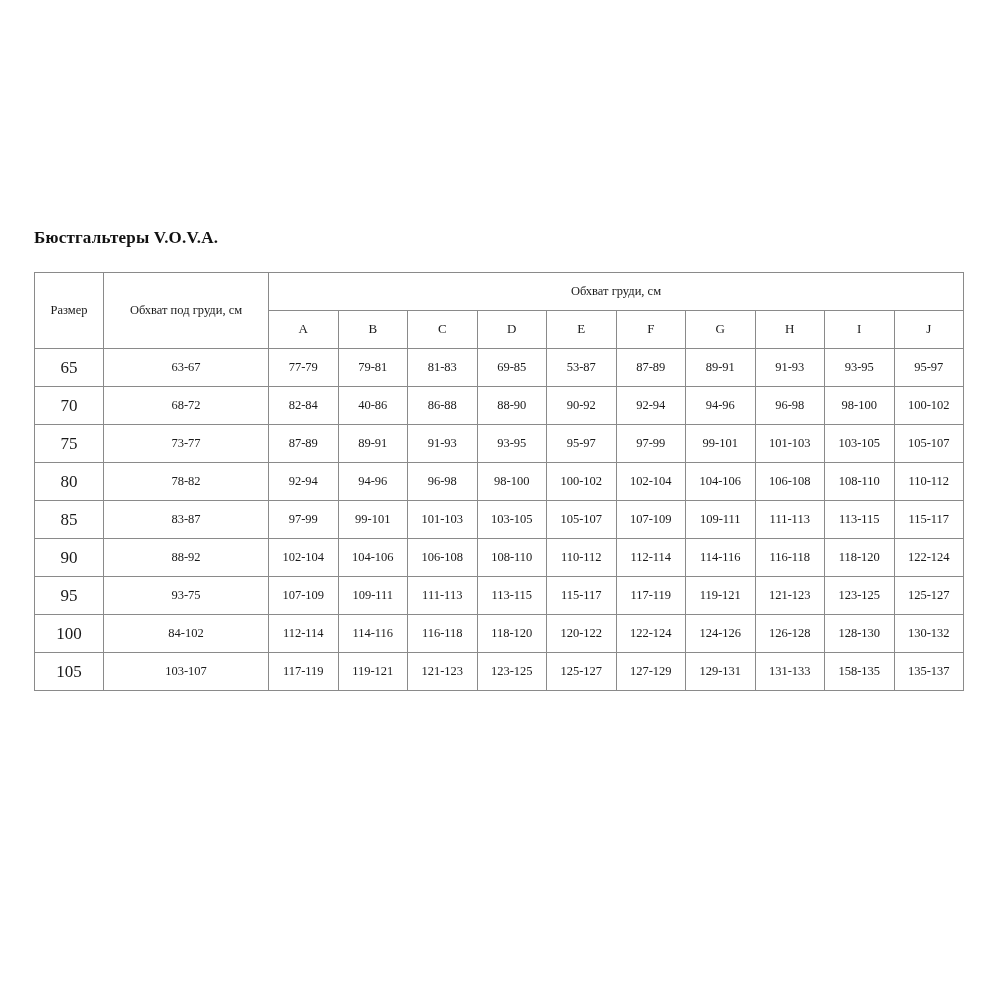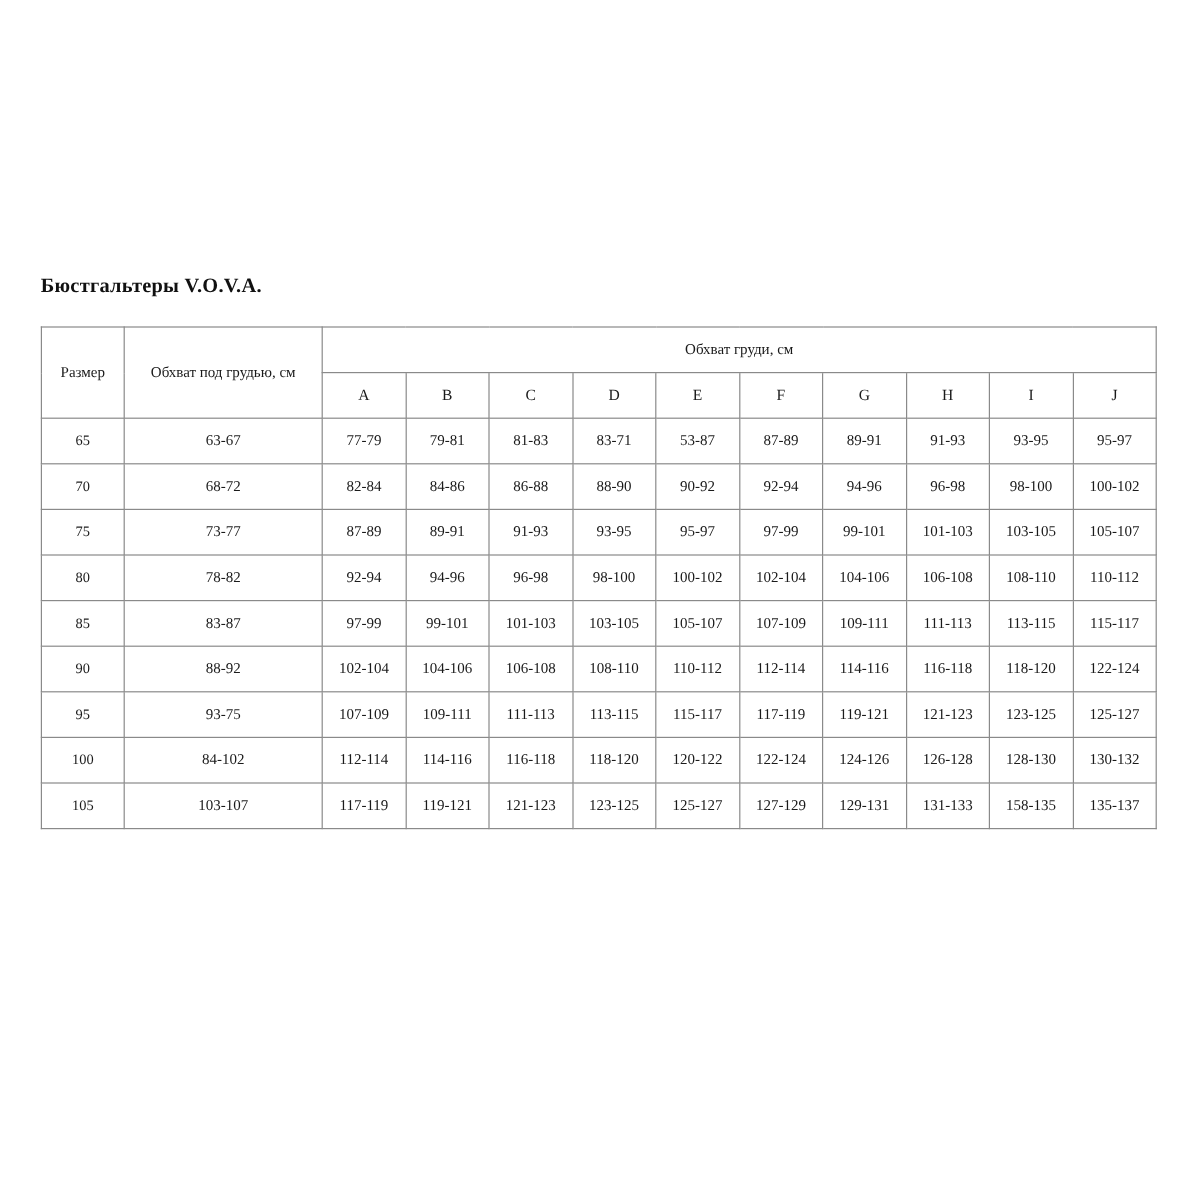--- a/index.html
+++ b/index.html
@@ -64,39 +64,39 @@
   th.group-head { height: 42px; }
   .cell-inner {
     display: block;
     padding: 0 2px;
     white-space: nowrap;
   }
   .cup-letter {
     font-size: 13px;
   }
   .row-label {
-    font-size: 12px;
+    font-size: 17px;
   }
 </style>
 </head>
 <body>
 
 <div class="page">
 
   <div class="doc-title">Бюстгальтеры V.O.V.A.</div>
 
   <div class="table-wrap">
     <table class="size-table">
       <thead>
         <tr>
           <th class="col-size" rowspan="2">
             <span class="cell-inner">Размер</span>
           </th>
           <th class="col-under" rowspan="2">
-            <span class="cell-inner">Обхват под грудью, см</span>
+            <span class="cell-inner">Обхват под груди, см</span>
           </th>
           <th class="group-head" colspan="10">
             <span class="cell-inner">Обхват груди, см</span>
           </th>
         </tr>
         <tr>
           <th class="cup">
               <span class="cell-inner cup-letter">A</span>
             </th>
           <th class="cup">
@@ -139,21 +139,21 @@
           <td>
               <span class="cell-inner">77-79</span>
             </td>
           <td>
               <span class="cell-inner">79-81</span>
             </td>
           <td>
               <span class="cell-inner">81-83</span>
             </td>
           <td>
-              <span class="cell-inner">83-71</span>
+              <span class="cell-inner">69-85</span>
             </td>
           <td>
               <span class="cell-inner">53-87</span>
             </td>
           <td>
               <span class="cell-inner">87-89</span>
             </td>
           <td>
               <span class="cell-inner">89-91</span>
             </td>
@@ -171,21 +171,21 @@
           <td>
               <span class="cell-inner row-label">70</span>
             </td>
           <td>
               <span class="cell-inner">68-72</span>
             </td>
           <td>
               <span class="cell-inner">82-84</span>
             </td>
           <td>
-              <span class="cell-inner">84-86</span>
+              <span class="cell-inner">40-86</span>
             </td>
           <td>
               <span class="cell-inner">86-88</span>
             </td>
           <td>
               <span class="cell-inner">88-90</span>
             </td>
           <td>
               <span class="cell-inner">90-92</span>
             </td>

